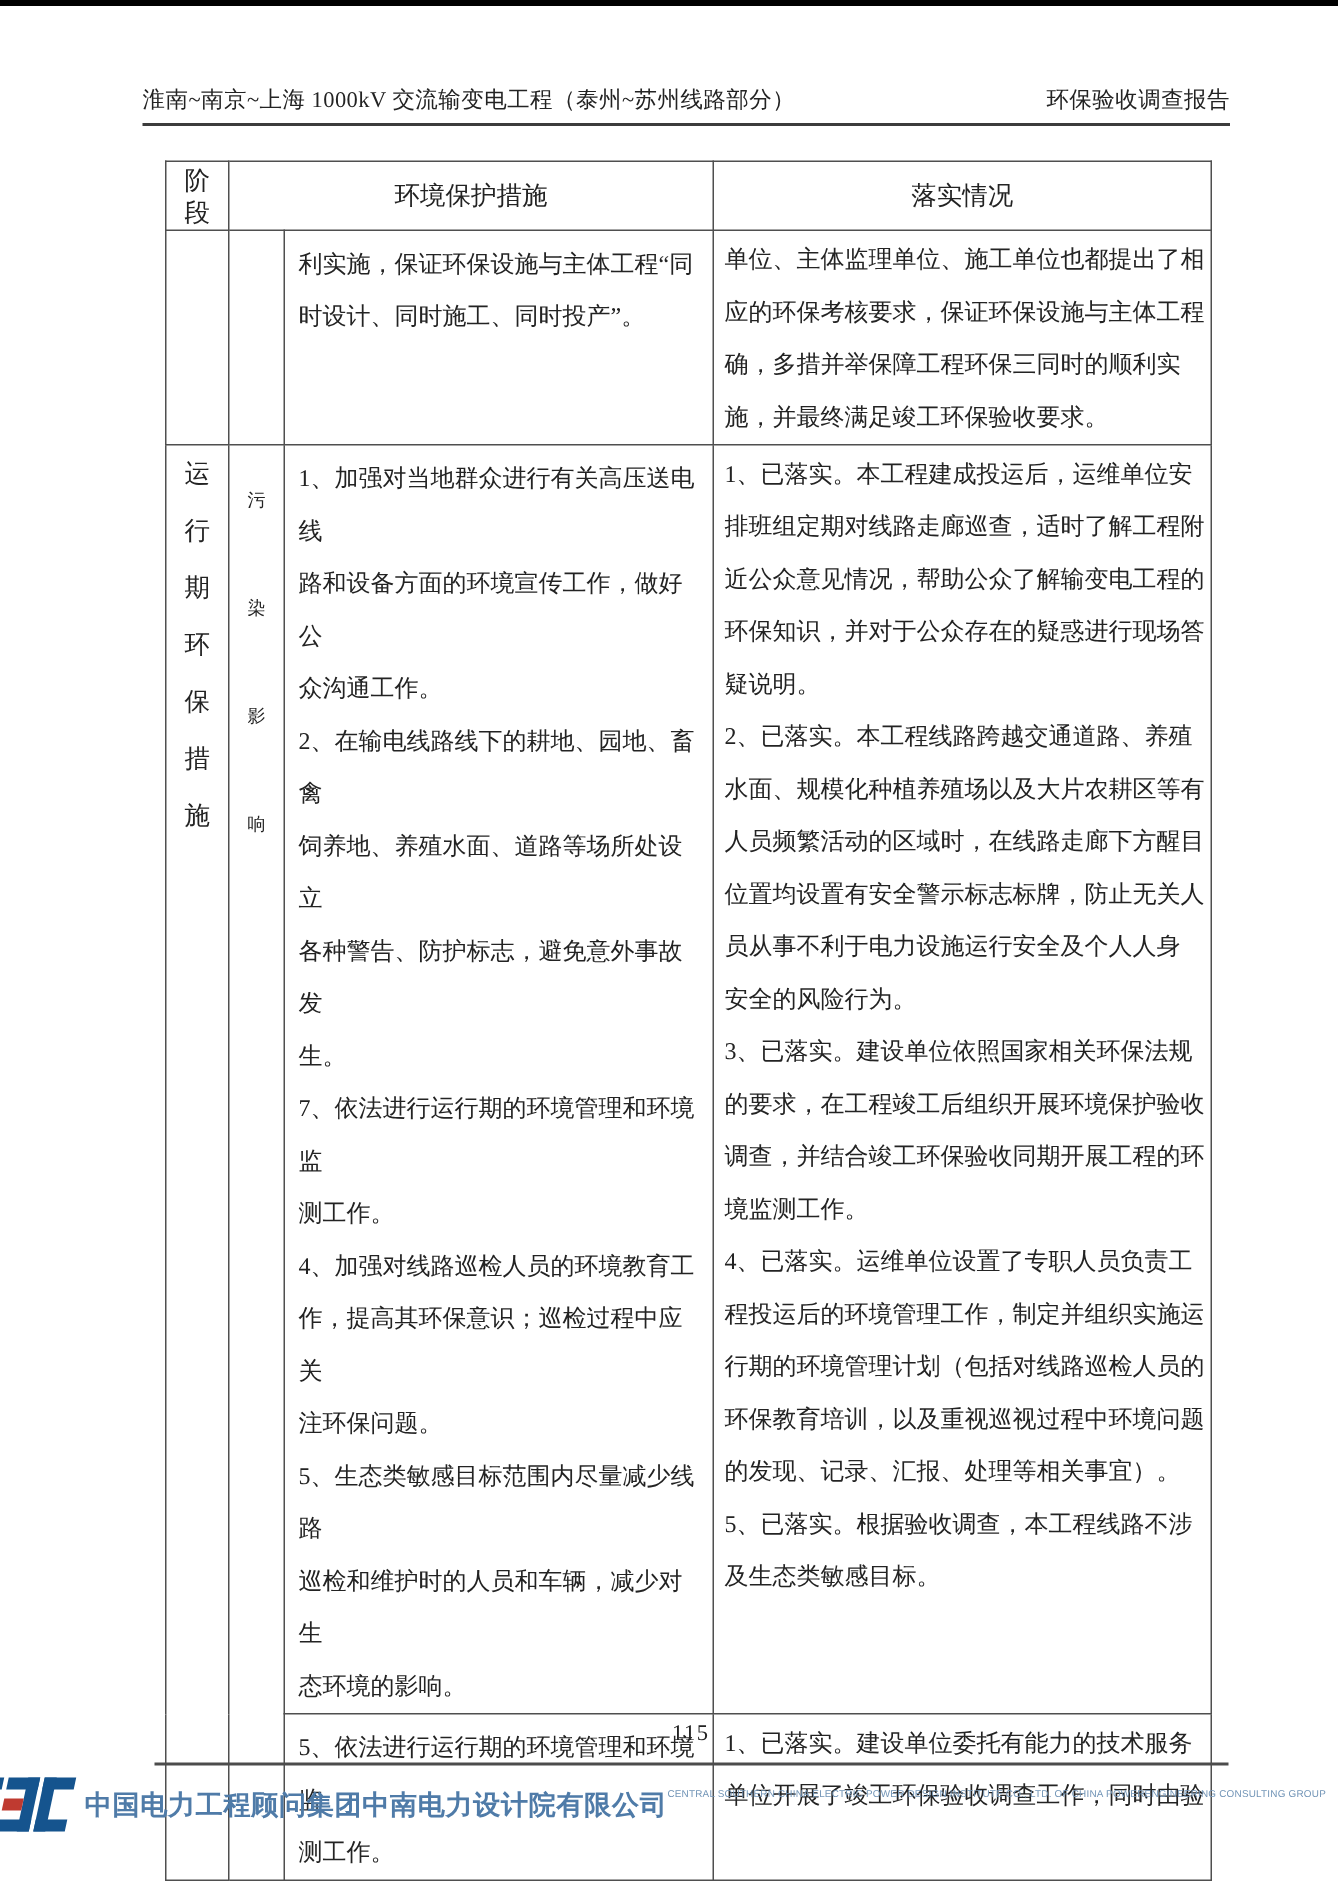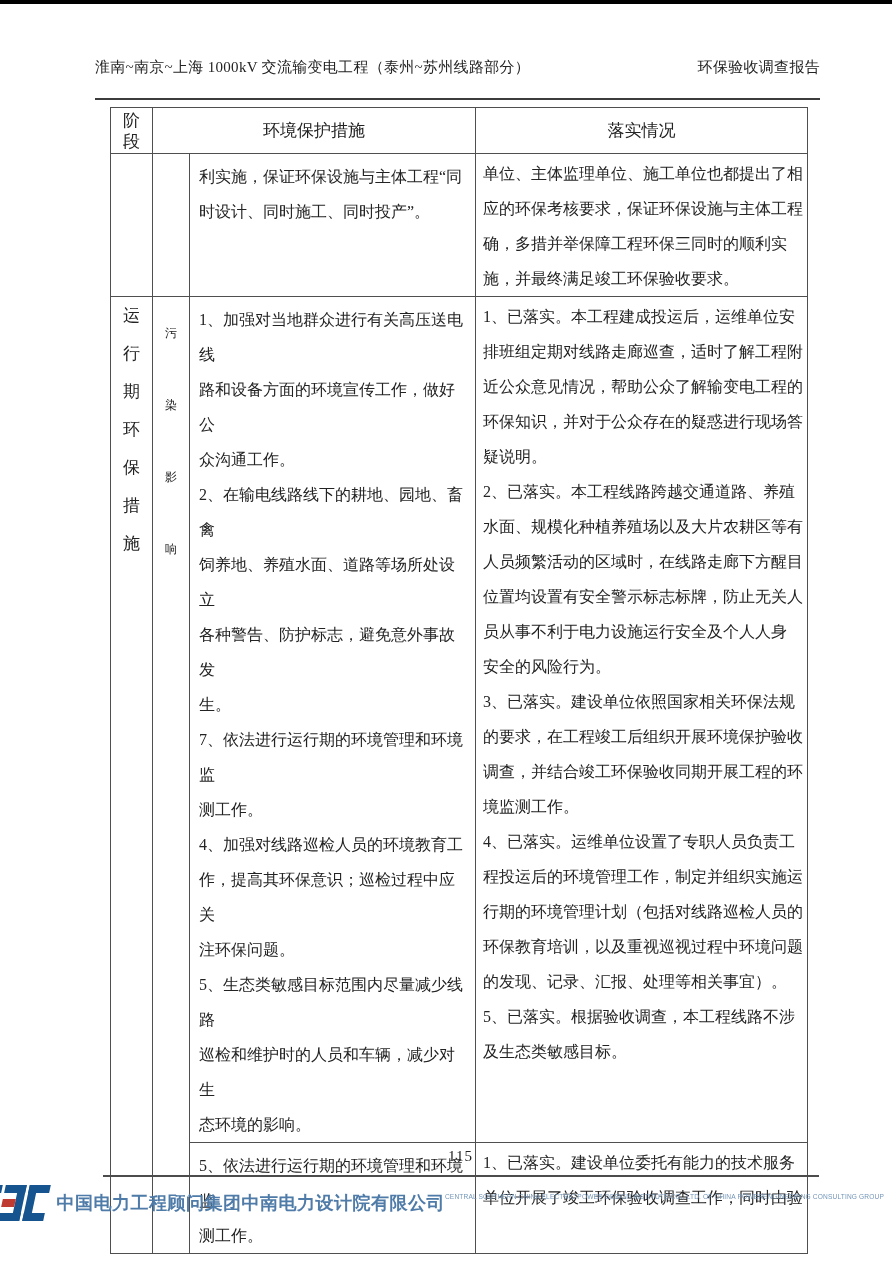--- a/index.html
+++ b/index.html
@@ -12,21 +12,21 @@
     overflow:hidden;
   }
   .top-strip { position:absolute; top:0; left:0; width:892px; height:4px; background:#000; }
 
   
   .doc-header {
     position:absolute; top:56px; left:95px; width:725px;
     display:flex; justify-content:space-between; align-items:flex-end;
     font-size:15px; line-height:22px;
     border-bottom:2px solid #3c3c3c;
-    padding-bottom:20px;
+    padding-bottom:4px;
     letter-spacing:0.3px;
   }
 
   
   table.report {
     position:absolute; top:107px; left:110px;
     width:697px; border-collapse:collapse; table-layout:fixed;
   }
   table.report td {
     border:1px solid #4f4f4f;

